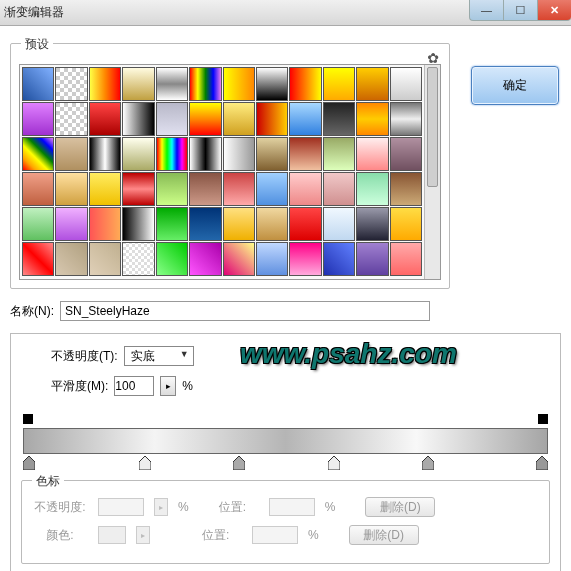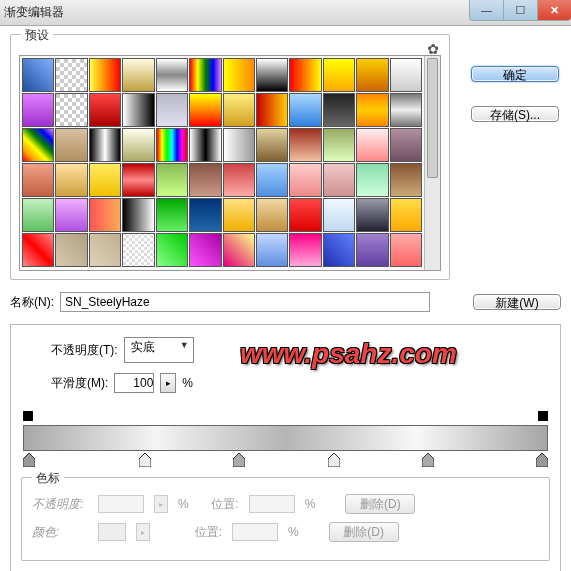--- a/index.html
+++ b/index.html
@@ -8,66 +8,66 @@
 .titlebar { height: 26px; background: linear-gradient(#f0f0f0, #d8d8d8); display: flex; align-items: center; padding: 0 4px; border-bottom: 1px solid #aaa; position: relative; }
 .titlebar-title { font-size: 12px; color: #222; }
 .win-controls { position: absolute; right: 0; top: 0; display: flex; }
 .win-btn { width: 34px; height: 21px; display: flex; align-items: center; justify-content: center; font-size: 11px; color: #333; border-left: 1px solid #9aa; border-bottom: 1px solid #9aa; background: linear-gradient(#cddff0,#a8c8e0); }
 .win-btn:first-child { border-radius: 0 0 0 4px; }
 .win-close { background: linear-gradient(#e97a6a,#d9452f); color: #fff; font-weight: bold; border-radius: 0 0 4px 0; }
 .win-max { background: linear-gradient(#cddff0,#a8c8e0); }
 
 .dialog-body { padding: 8px 10px 10px 10px; position: relative; }
 
-.presets-frame { border: 1px solid #bbb; border-radius: 2px; padding: 20px 8px 8px 8px; position: relative; width: 440px; }
+.presets-frame { border: 1px solid #bbb; border-radius: 2px; padding: 20px 8px 8px 8px; position: relative; width: 440px; margin-top: 9px; }
 .presets-legend { position: absolute; top: -8px; left: 10px; background: #fff; padding: 0 4px; font-size: 12px; color: #333; }
 .gear { position: absolute; top: 6px; right: 10px; font-size: 14px; color: #555; }
 
 .swatch-area { border: 1px solid #999; background: #f9f9f9; padding: 2px; height: 216px; overflow: hidden; position: relative; }
 .swatch-grid { display: grid; grid-template-columns: repeat(12, 1fr); grid-auto-rows: 34px; gap: 1px; width: 400px; }
 .swatch { width: 100%; height: 100%; border: 1px solid #555; }
 .scrollbar { position: absolute; right: 0; top: 0; bottom: 0; width: 16px; background: #e8e8e8; border-left: 1px solid #bbb; }
 .scroll-thumb { position: absolute; left: 2px; right: 2px; top: 2px; height: 120px; background: #cfcfcf; border: 1px solid #999; border-radius: 2px; }
 
 .right-buttons { position: absolute; right: 12px; top: 40px; display: flex; flex-direction: column; gap: 6px; }
-.ps-button { width: 88px; height: 16px; font-size: 12px; background: linear-gradient(#fefefe,#e2e2e2); border: 1px solid #888; border-radius: 4px; box-shadow: inset 0 0 0 1px #fff; }
+.ps-button { width: 88px; height: 39px; font-size: 12px; background: linear-gradient(#fefefe,#e2e2e2); border: 1px solid #888; border-radius: 4px; box-shadow: inset 0 0 0 1px #fff; }
 .ps-button-primary { background: linear-gradient(#d5e8fb,#9bc6f0); border: 1px solid #4a80c0; box-shadow: 0 0 2px #6aa0e0, inset 0 0 0 1px #e8f3ff; }
 
 .name-row { display: flex; align-items: center; gap: 6px; margin-top: 12px; }
 .name-label { font-size: 12px; }
 .name-input { flex: 0 0 370px; height: 20px; font-size: 12px; padding: 1px 4px; border: 1px solid #999; background: #fff; }
 .new-btn { width: 88px; font-size:12px; }
 
 .editor-frame { border: 1px solid #bbb; margin-top: 12px; padding: 12px 10px 10px 10px; position: relative; }
 .row { display: flex; align-items: center; gap: 6px; font-size: 12px; margin-bottom: 10px; }
-.select-box { border: 1px solid #888; background: #fff; padding: 1px 16px 1px 6px; height: 26px; font-size: 12px; position: relative; width: 70px; }
+.select-box { border: 1px solid #888; background: #fff; padding: 1px 16px 1px 6px; height: 20px; font-size: 12px; position: relative; width: 70px; }
 .select-box::after { content: "▼"; position: absolute; right: 4px; top: 2px; font-size: 9px; color: #333; }
-.num-input { width: 40px; height: 20px; font-size: 12px; text-align: right; border: 1px solid #888; background: #fff; }
+.num-input { width: 40px; height: 20px; font-size: 12px; text-align: left; border: 1px solid #888; background: #fff; }
 .spin { width: 16px; height: 20px; border: 1px solid #888; background: linear-gradient(#fafafa,#dcdcdc); font-size:9px; display:flex; align-items:center; justify-content:center; }
 
 .gradient-strip-area { position: relative; margin-top: 18px; padding: 0 2px; }
 .top-opacity-stops { height: 14px; position: relative; }
 .op-stop { position: absolute; width: 10px; height: 10px; background: #000; top: 0; }
 .op-stop.right { right: 0; }
 .gradient-bar { height: 26px; width: 100%; border: 1px solid #666; background: linear-gradient(90deg, #a8a8a8 0%, #f4f4f4 25%, #b5b5b5 50%, #f8f8f8 75%, #a5a5a5 100%); }
 .bottom-color-stops { height: 16px; position: relative; margin-top: 2px; }
 .c-stop { position: absolute; width: 12px; height: 14px; top: 0; }
 .c-stop svg { width: 12px; height: 14px; display:block; }
 
 .color-section { border: 1px solid #bbb; border-radius: 2px; margin-top: 8px; padding: 16px 10px 10px 10px; position: relative; }
 .color-legend { position: absolute; top: -8px; left: 10px; background: #fff; padding: 0 4px; font-size: 12px; color: #333; }
 .cs-row { display: flex; align-items: center; gap: 10px; font-size: 12px; color: #999; margin-bottom: 8px; }
 .cs-row .field { width: 46px; height: 18px; border: 1px solid #ccc; background: #f4f4f4; }
 .cs-row .mini-spin { width: 14px; height: 18px; border: 1px solid #ccc; background: #eee; font-size:8px; display:flex;align-items:center;justify-content:center; color:#bbb; }
 .cs-row .color-swatch { width: 28px; height: 18px; border: 1px solid #ccc; background: #eee; }
 .cs-row .del-btn { width: 70px; height: 20px; font-size: 12px; border: 1px solid #bbb; background: linear-gradient(#fafafa,#e6e6e6); color: #999; border-radius:3px; }
-.cs-row .lab { text-align: left; width: 56px; font-style: italic; }
-.cs-row .lab2 { width: 40px; text-align:right; }
-
-.watermark { position: absolute; left: 240px; top: 338px; font-size: 28px; font-weight: bold; font-style: italic; color: #ef4444; text-shadow: -1px -1px 0 #000, 1px -1px 0 #000, -1px 1px 0 #000, 1px 1px 0 #000, 2px 2px 3px rgba(0,0,0,0.6); pointer-events: none; }
+.cs-row .lab { text-align: center; width: 56px; }
+.cs-row .lab2 { width: 40px; margin-left: 20px; }
+
+.watermark { position: absolute; left: 240px; top: 338px; font-size: 28px; font-weight: bold; font-style: italic; color: #0f766e; text-shadow: -1px -1px 0 #000, 1px -1px 0 #000, -1px 1px 0 #000, 1px 1px 0 #000, 2px 2px 3px rgba(0,0,0,0.6); pointer-events: none; }
 </style>
 </head>
 <body>
 
 <div class="titlebar">
   <span class="titlebar-title">渐变编辑器</span>
   <div class="win-controls">
     <div class="win-btn">—</div>
     <div class="win-btn win-max">☐</div>
     <div class="win-btn win-close">✕</div>
@@ -156,27 +156,25 @@
         </div>
       <div class="scrollbar">
         <div class="scroll-thumb"></div>
       </div>
     </div>
   </div>
 
   <div class="right-buttons">
     <button class="ps-button ps-button-primary">确定</button>
     <div style="height:12px"></div>
-    <button class="ps-button">存储(S)...</button>
   </div>
 
   <div class="name-row">
     <span class="name-label">名称(N):</span>
     <input class="name-input" value="SN_SteelyHaze" style="">
-    <button class="ps-button new-btn" style="margin-left:auto">新建(W)</button>
   </div>
 
   <div class="editor-frame">
     <div class="row" style="margin-left:30px">
       <span>不透明度(T):</span>
       <div class="select-box"><span>实底</span></div>
     </div>
     <div class="row" style="margin-left:30px">
       <span>平滑度(M):</span>
       <input class="num-input" value="100" style="">

